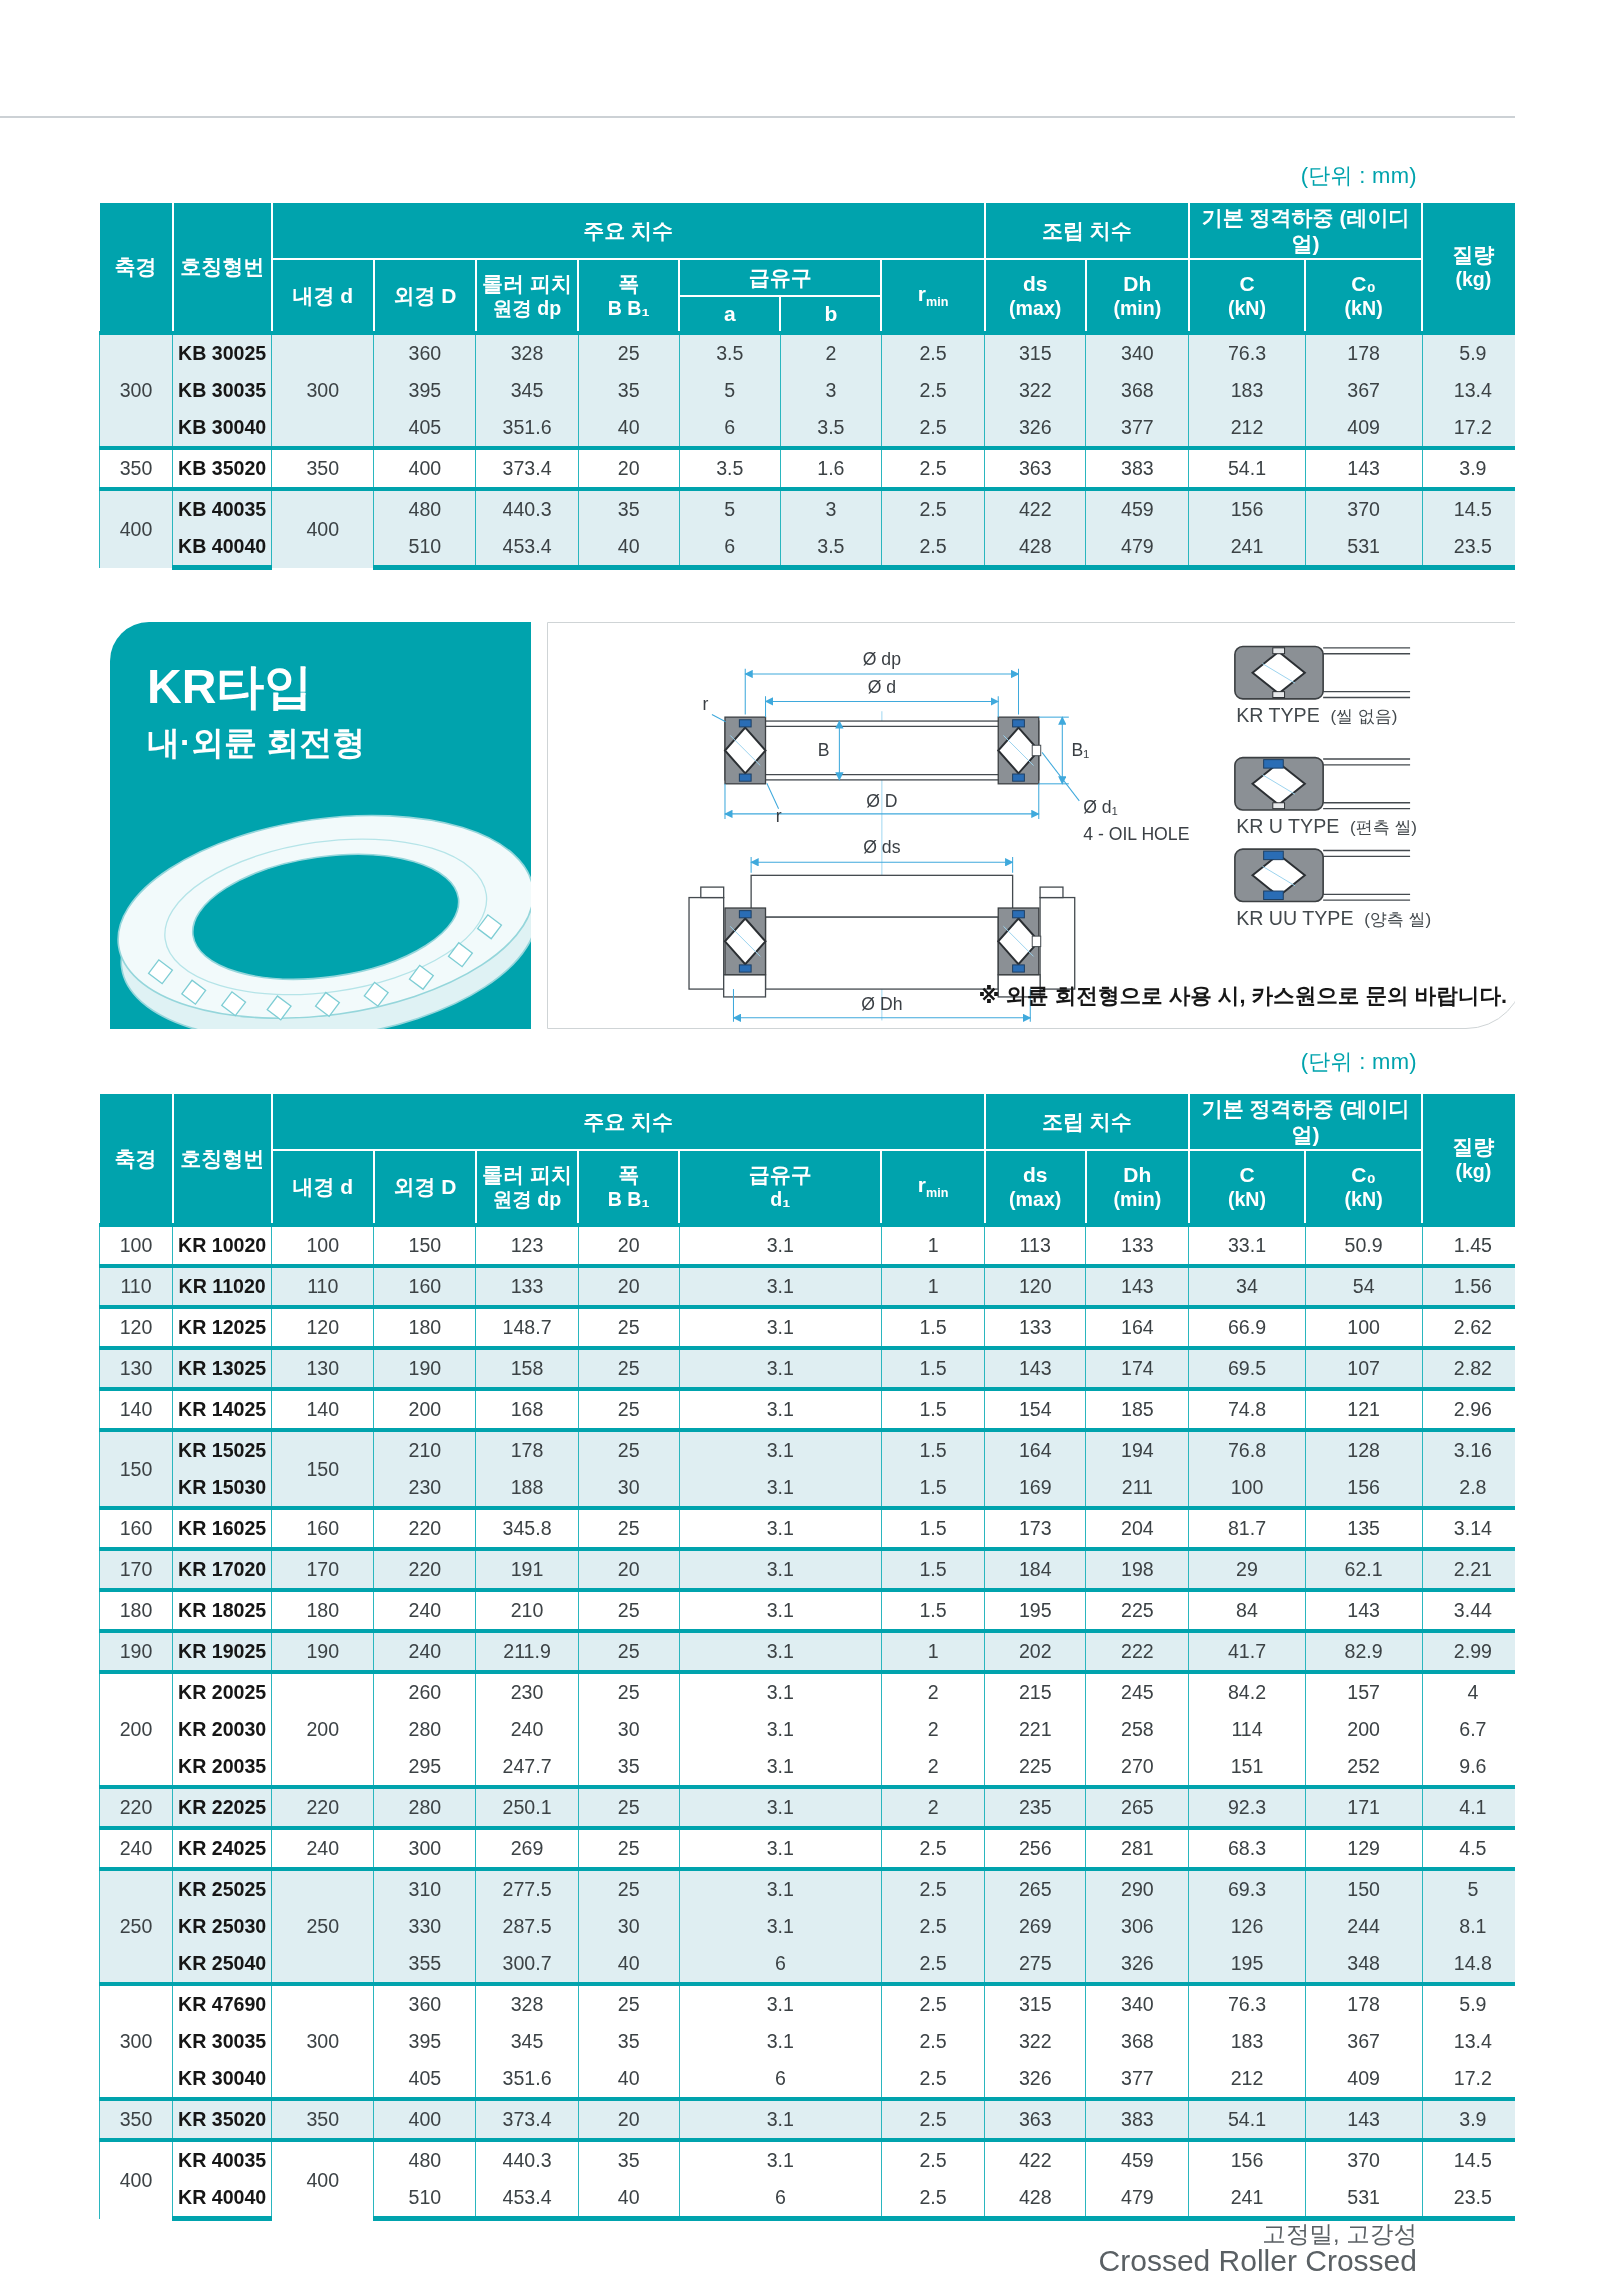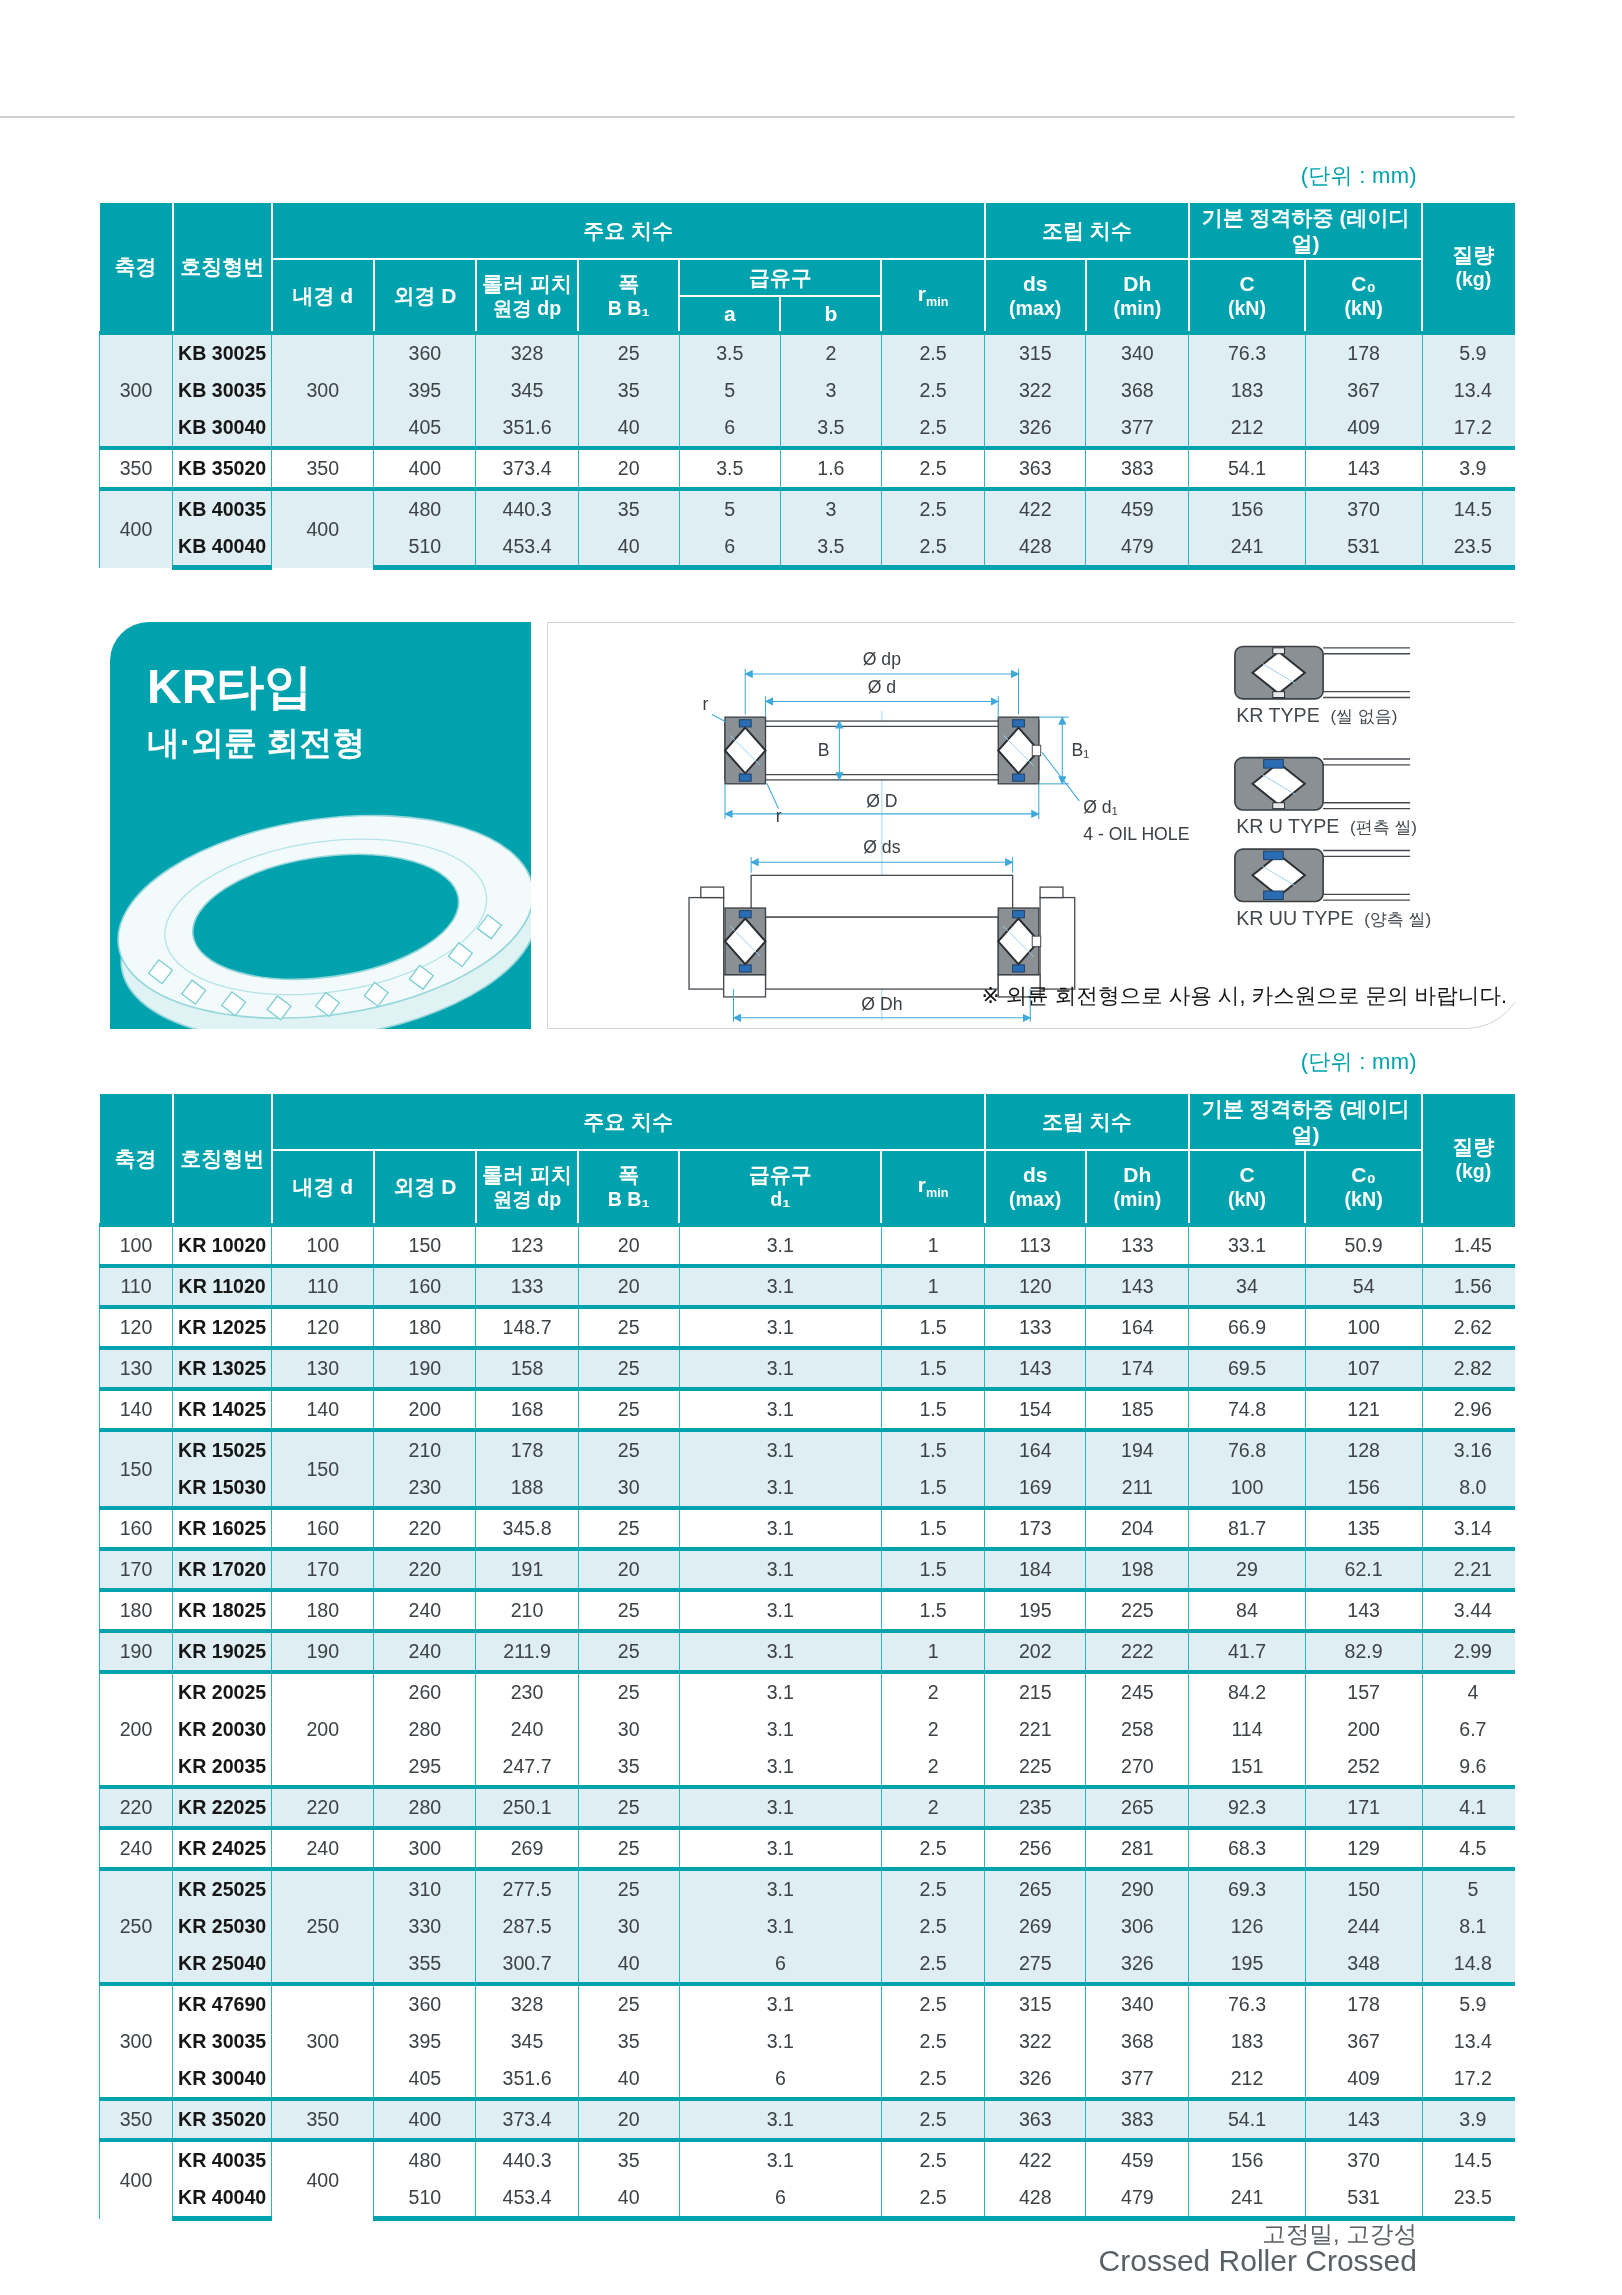--- a/index.html
+++ b/index.html
@@ -38,21 +38,21 @@
   .dtable td.model{font-weight:700;color:#161616;}
   
   #kr-box{position:absolute;left:110px;top:622px;width:421px;height:407px;background:#00a3ad;
           border-radius:39px 0 0 0;overflow:hidden;}
   #kr-box .title{position:absolute;left:37px;top:33px;color:#fff;font-size:48px;font-weight:700;text-align:center;}
   #kr-box .subtitle{position:absolute;left:37px;top:99px;color:#fff;font-size:33px;font-weight:700;}
   #kr-box svg{position:absolute;left:0;bottom:-9.2px;}
   #diagram-panel{position:absolute;left:547px;top:622px;width:978px;height:407px;background:#fff;
                  border:1.3px solid #cfd4d6;border-radius:0 0 59px 0;box-sizing:border-box;}
   #diagram-panel svg.draw{position:absolute;left:0;top:0;}
-  #panel-note{position:absolute;right:17px;bottom:18.3px;font-size:21.6px;font-weight:400;color:#161616;}
+  #panel-note{position:absolute;right:17px;bottom:18.3px;font-size:21.6px;font-weight:700;color:#161616;}
   
   #footer-ko{position:absolute;right:98px;top:2218px;font-size:23.6px;color:#5a6064;}
   #footer-en{position:absolute;right:98px;top:2244px;font-size:30px;color:#5a6064;}
   #page-tab{position:absolute;left:1531px;top:2196px;width:41px;height:99px;
             background:linear-gradient(180deg,#96bee0 0%,#5d9bd0 45%,#2b84c4 100%);
             clip-path:polygon(0 0,100% 22%,100% 100%,0 100%);
             color:#fff;font-size:29px;text-align:left;}
   #page-tab span{display:inline-block;margin-top:30px;}
   .svg-label{font-family:"Liberation Sans","DejaVu Sans",sans-serif;}
 </style>
@@ -558,21 +558,21 @@
             <td class="model">KR 15030</td>
             <td class="num">230</td>
             <td class="num">188</td>
             <td class="num">30</td>
             <td class="num">3.1</td>
             <td class="num">1.5</td>
             <td class="num">169</td>
             <td class="num">211</td>
             <td class="num">100</td>
             <td class="num">156</td>
-            <td class="num">8.0</td>
+            <td class="num">2.8</td>
           </tr>
           <tr class="group-start">
             <td class="axis">160</td>
             <td class="model">KR 16025</td>
             <td class="bore">160</td>
             <td class="num">220</td>
             <td class="num">345.8</td>
             <td class="num">25</td>
             <td class="num">3.1</td>
             <td class="num">1.5</td>

